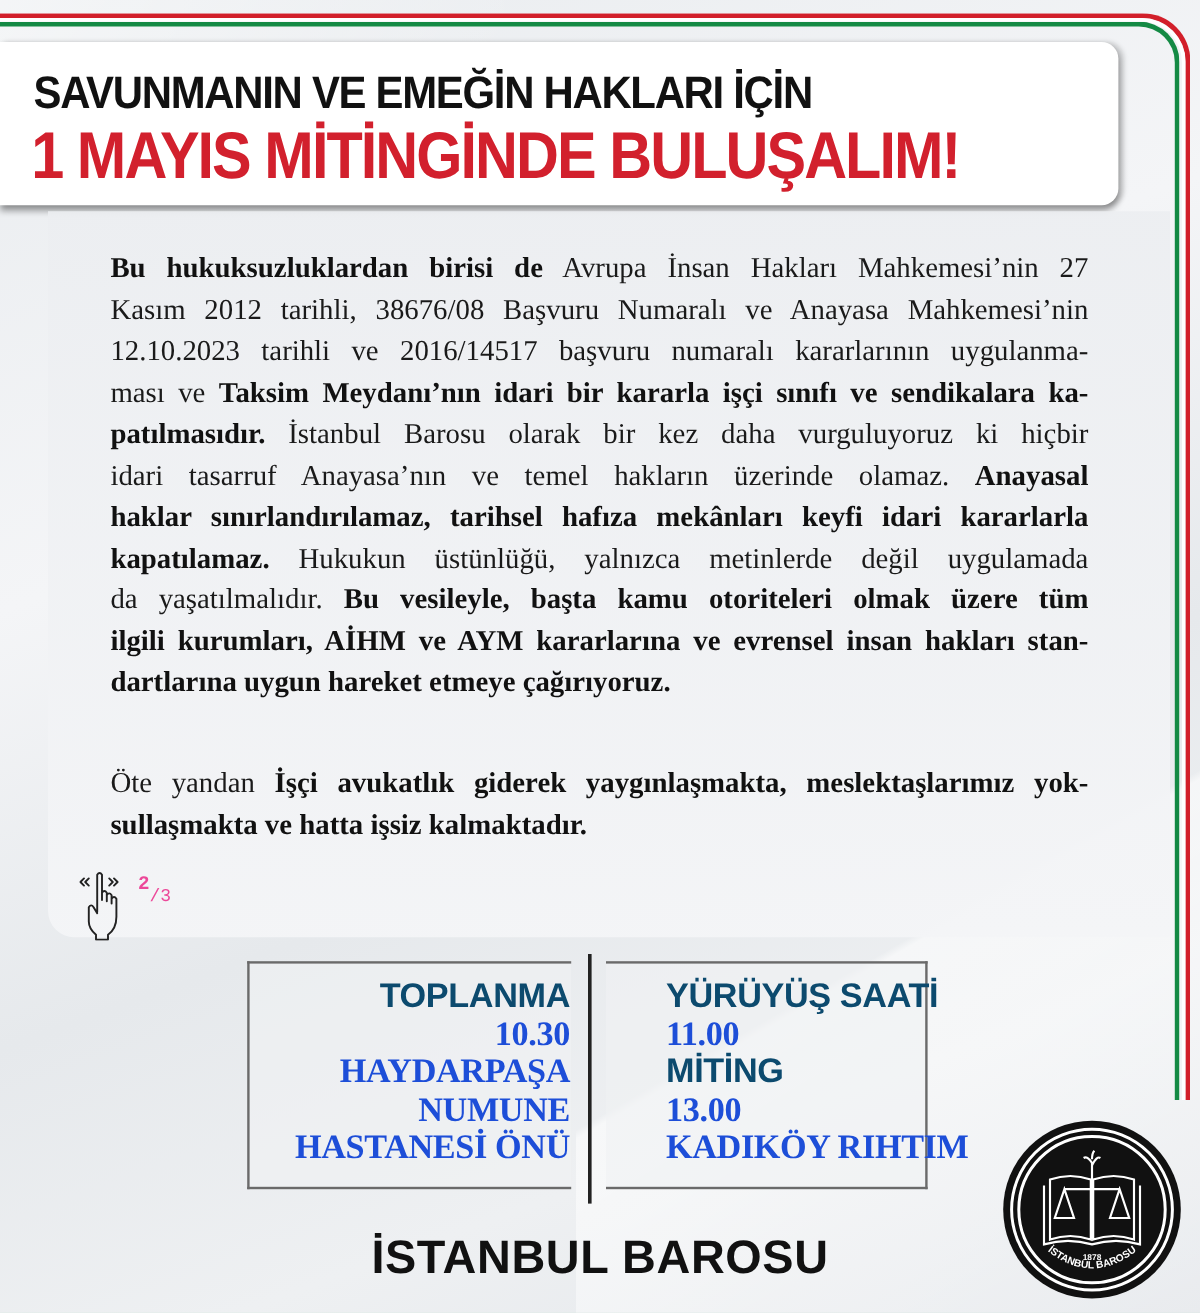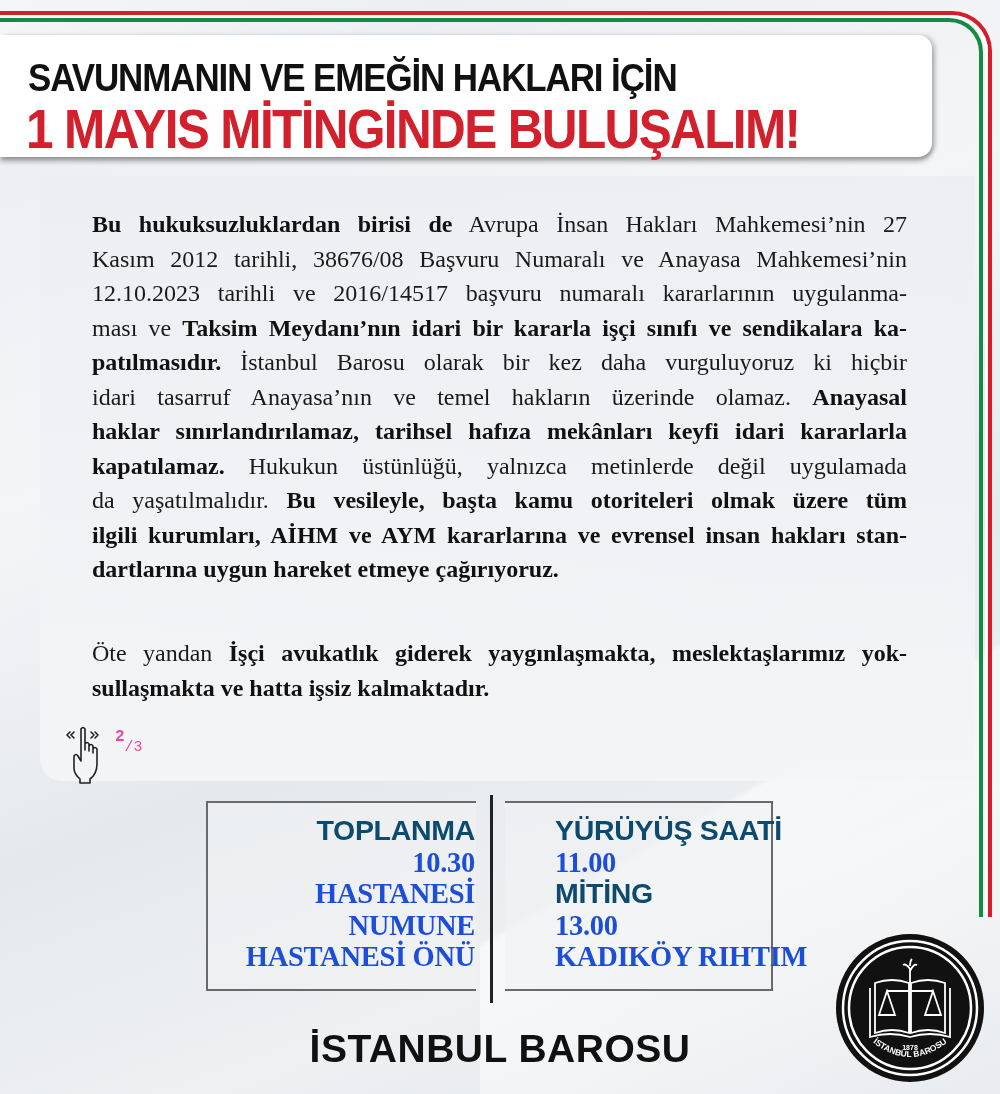--- a/index.html
+++ b/index.html
@@ -29,21 +29,21 @@
     border-top-right-radius: 34px;
   }
   .frame-white {
     position: absolute; left: -10px; top: 15px; width: 998px; height: 902px;
     border-top: 3px solid #ffffff; border-right: 3px solid #ffffff;
     border-top-right-radius: 37px;
   }
 
   
   .header-box {
-    position: absolute; left: 0; top: 35px; width: 932px; height: 122px;
+    position: absolute; left: 0; top: 35px; width: 932px; height: 136px;
     background: #ffffff;
     border-top-right-radius: 14px; border-bottom-right-radius: 14px;
     box-shadow: 0 4px 5px rgba(0,0,0,0.35), 4px 0 4px rgba(0,0,0,0.15);
   }
   .header-line1 {
     position: absolute; left: 28px; top: 22px;
     font-family: "Liberation Sans", "DejaVu Sans", sans-serif;
     font-weight: 700; font-size: 38px; letter-spacing: -1.2px;
     color: #111; transform: scaleX(0.92); transform-origin: left;
     white-space: nowrap;
@@ -165,21 +165,21 @@
   <span class="cur">2</span><span class="tot">/3</span>
 </div>
 
 <div class="sched-box sched-left"></div>
 <div class="sched-box sched-right"></div>
 <div class="sched-divider"></div>
 
 <div class="sched-text left">
   <div class="red">TOPLANMA</div>
   <div class="blk">10.30</div>
-  <div class="blk">HASTANESİ</div>
+  <div class="blk">HAYDARPAŞA</div>
   <div class="blk">NUMUNE</div>
   <div class="blk">HASTANESİ ÖNÜ</div>
 </div>
 
 <div class="sched-text right">
   <div class="red">YÜRÜYÜŞ SAATİ</div>
   <div class="blk">11.00</div>
   <div class="red">MİTİNG</div>
   <div class="blk">13.00</div>
   <div class="blk">KADIKÖY RIHTIM</div>

